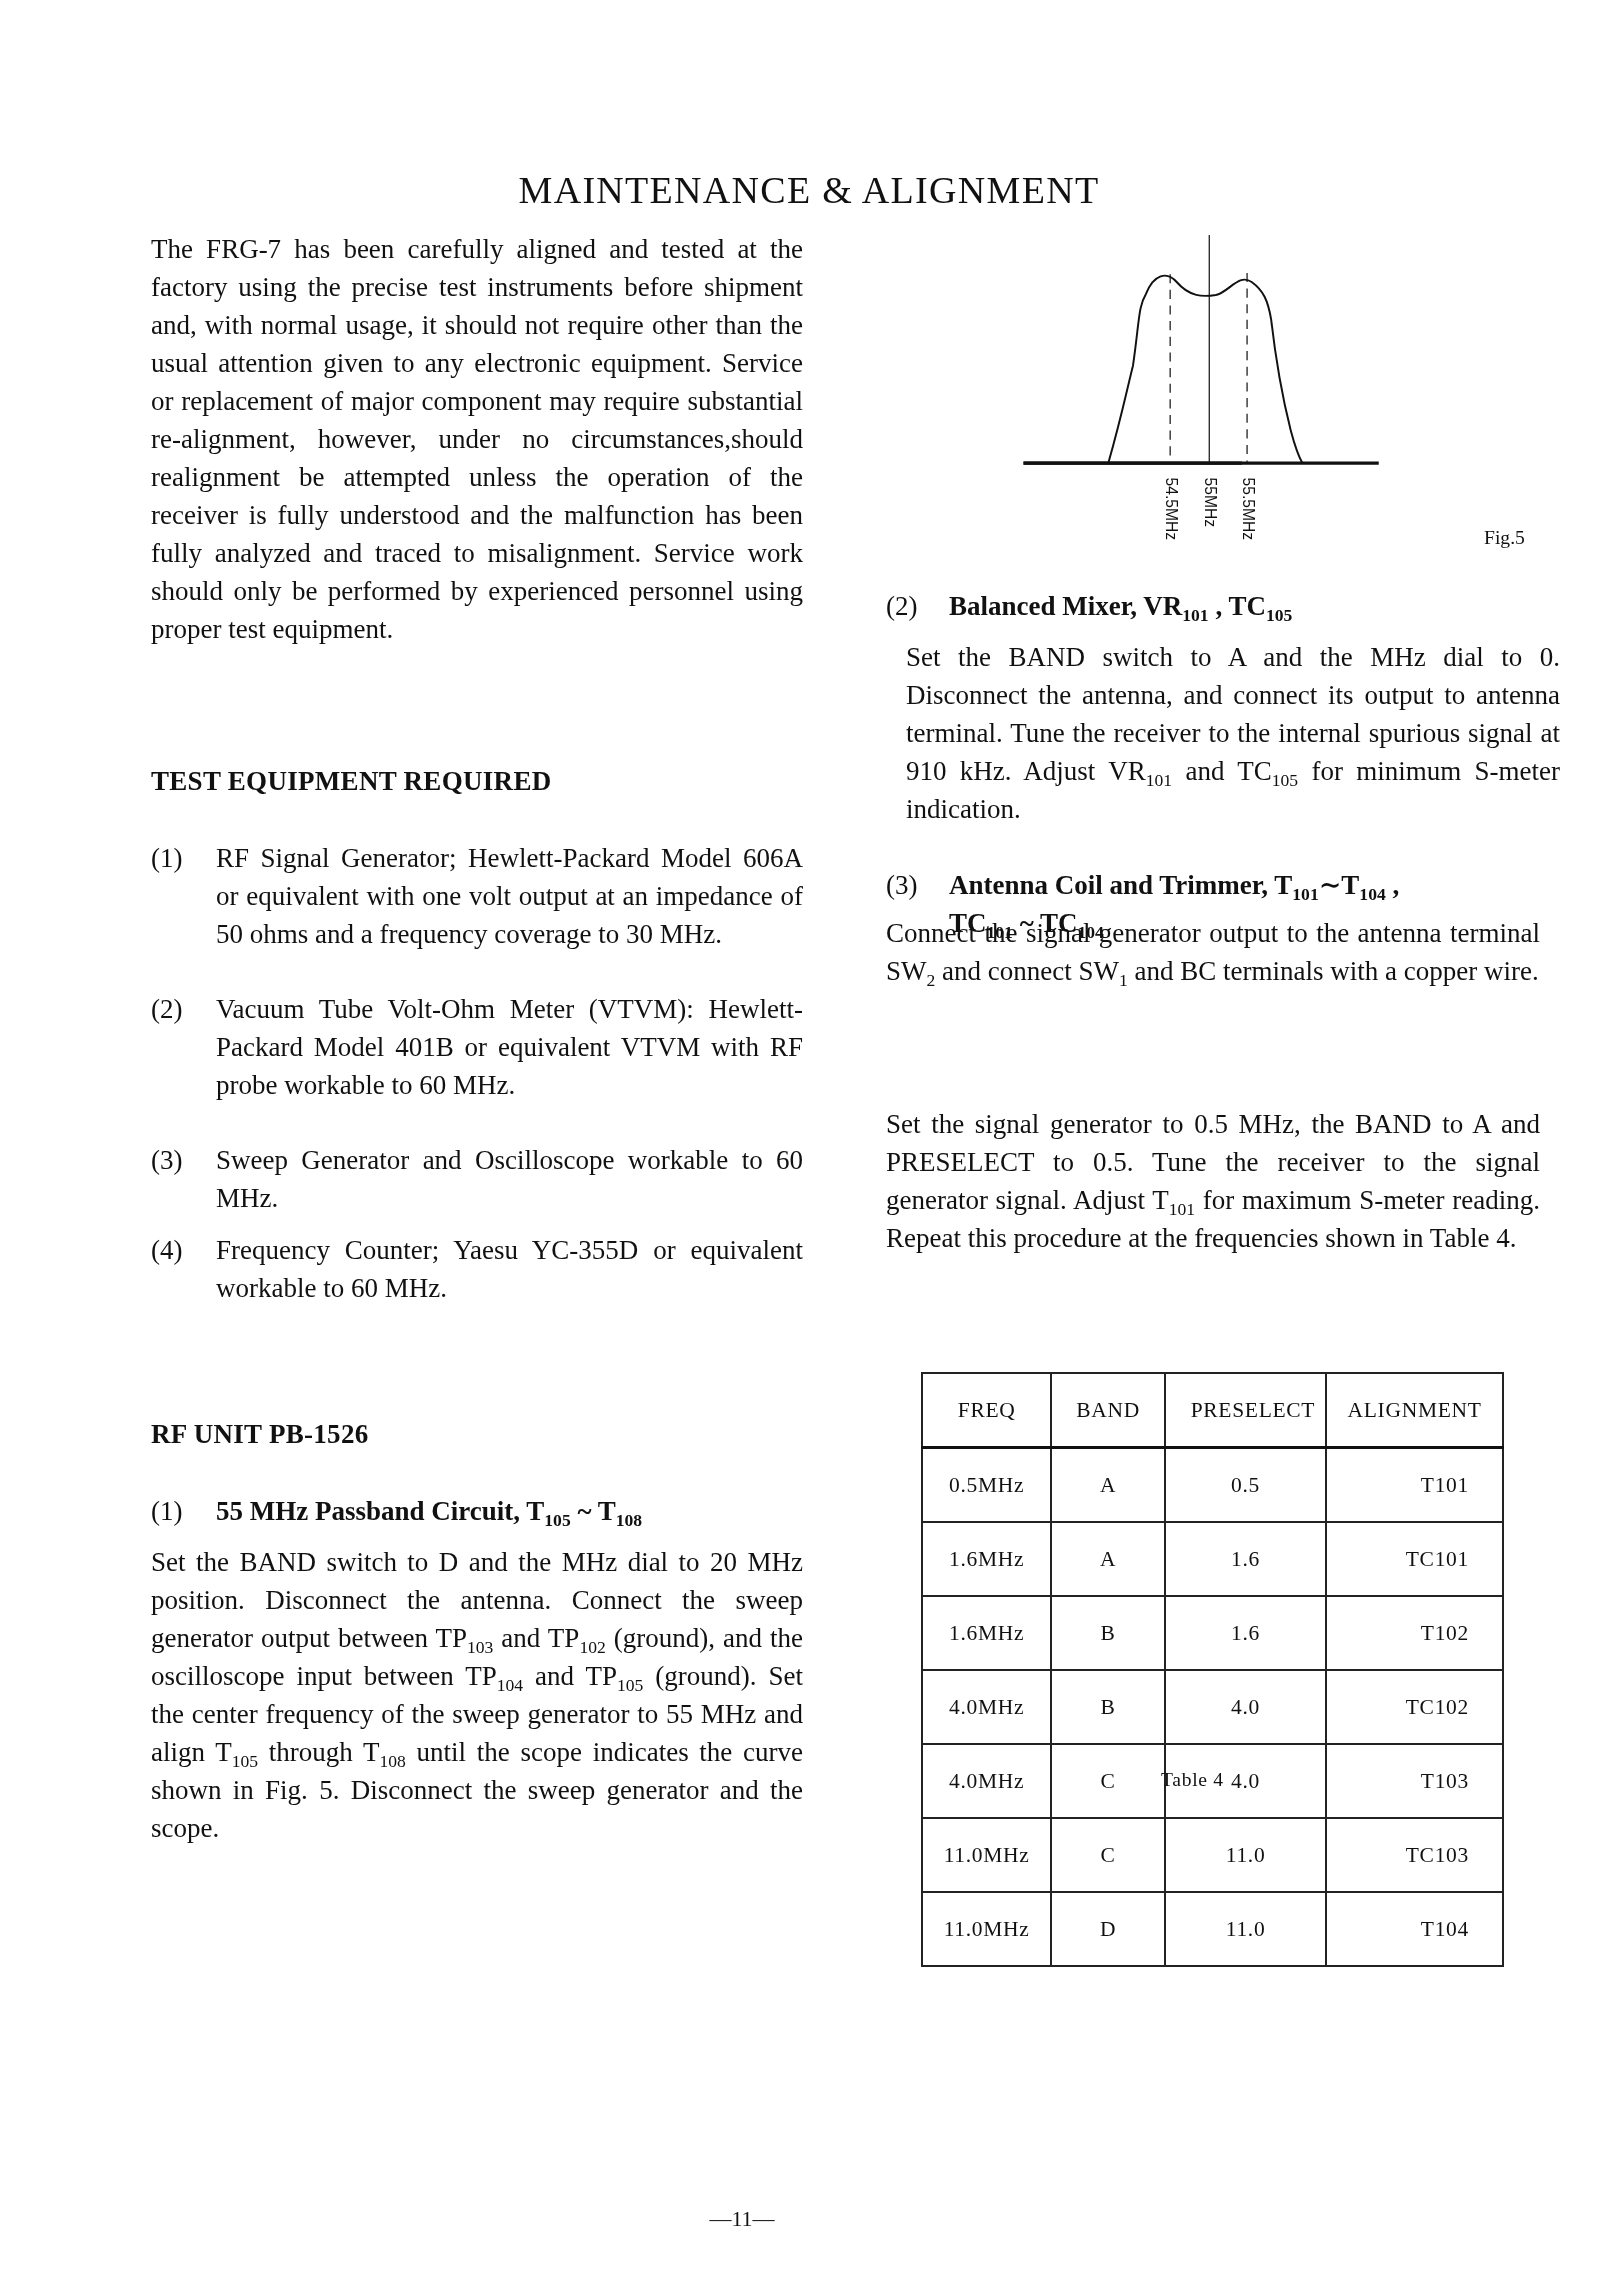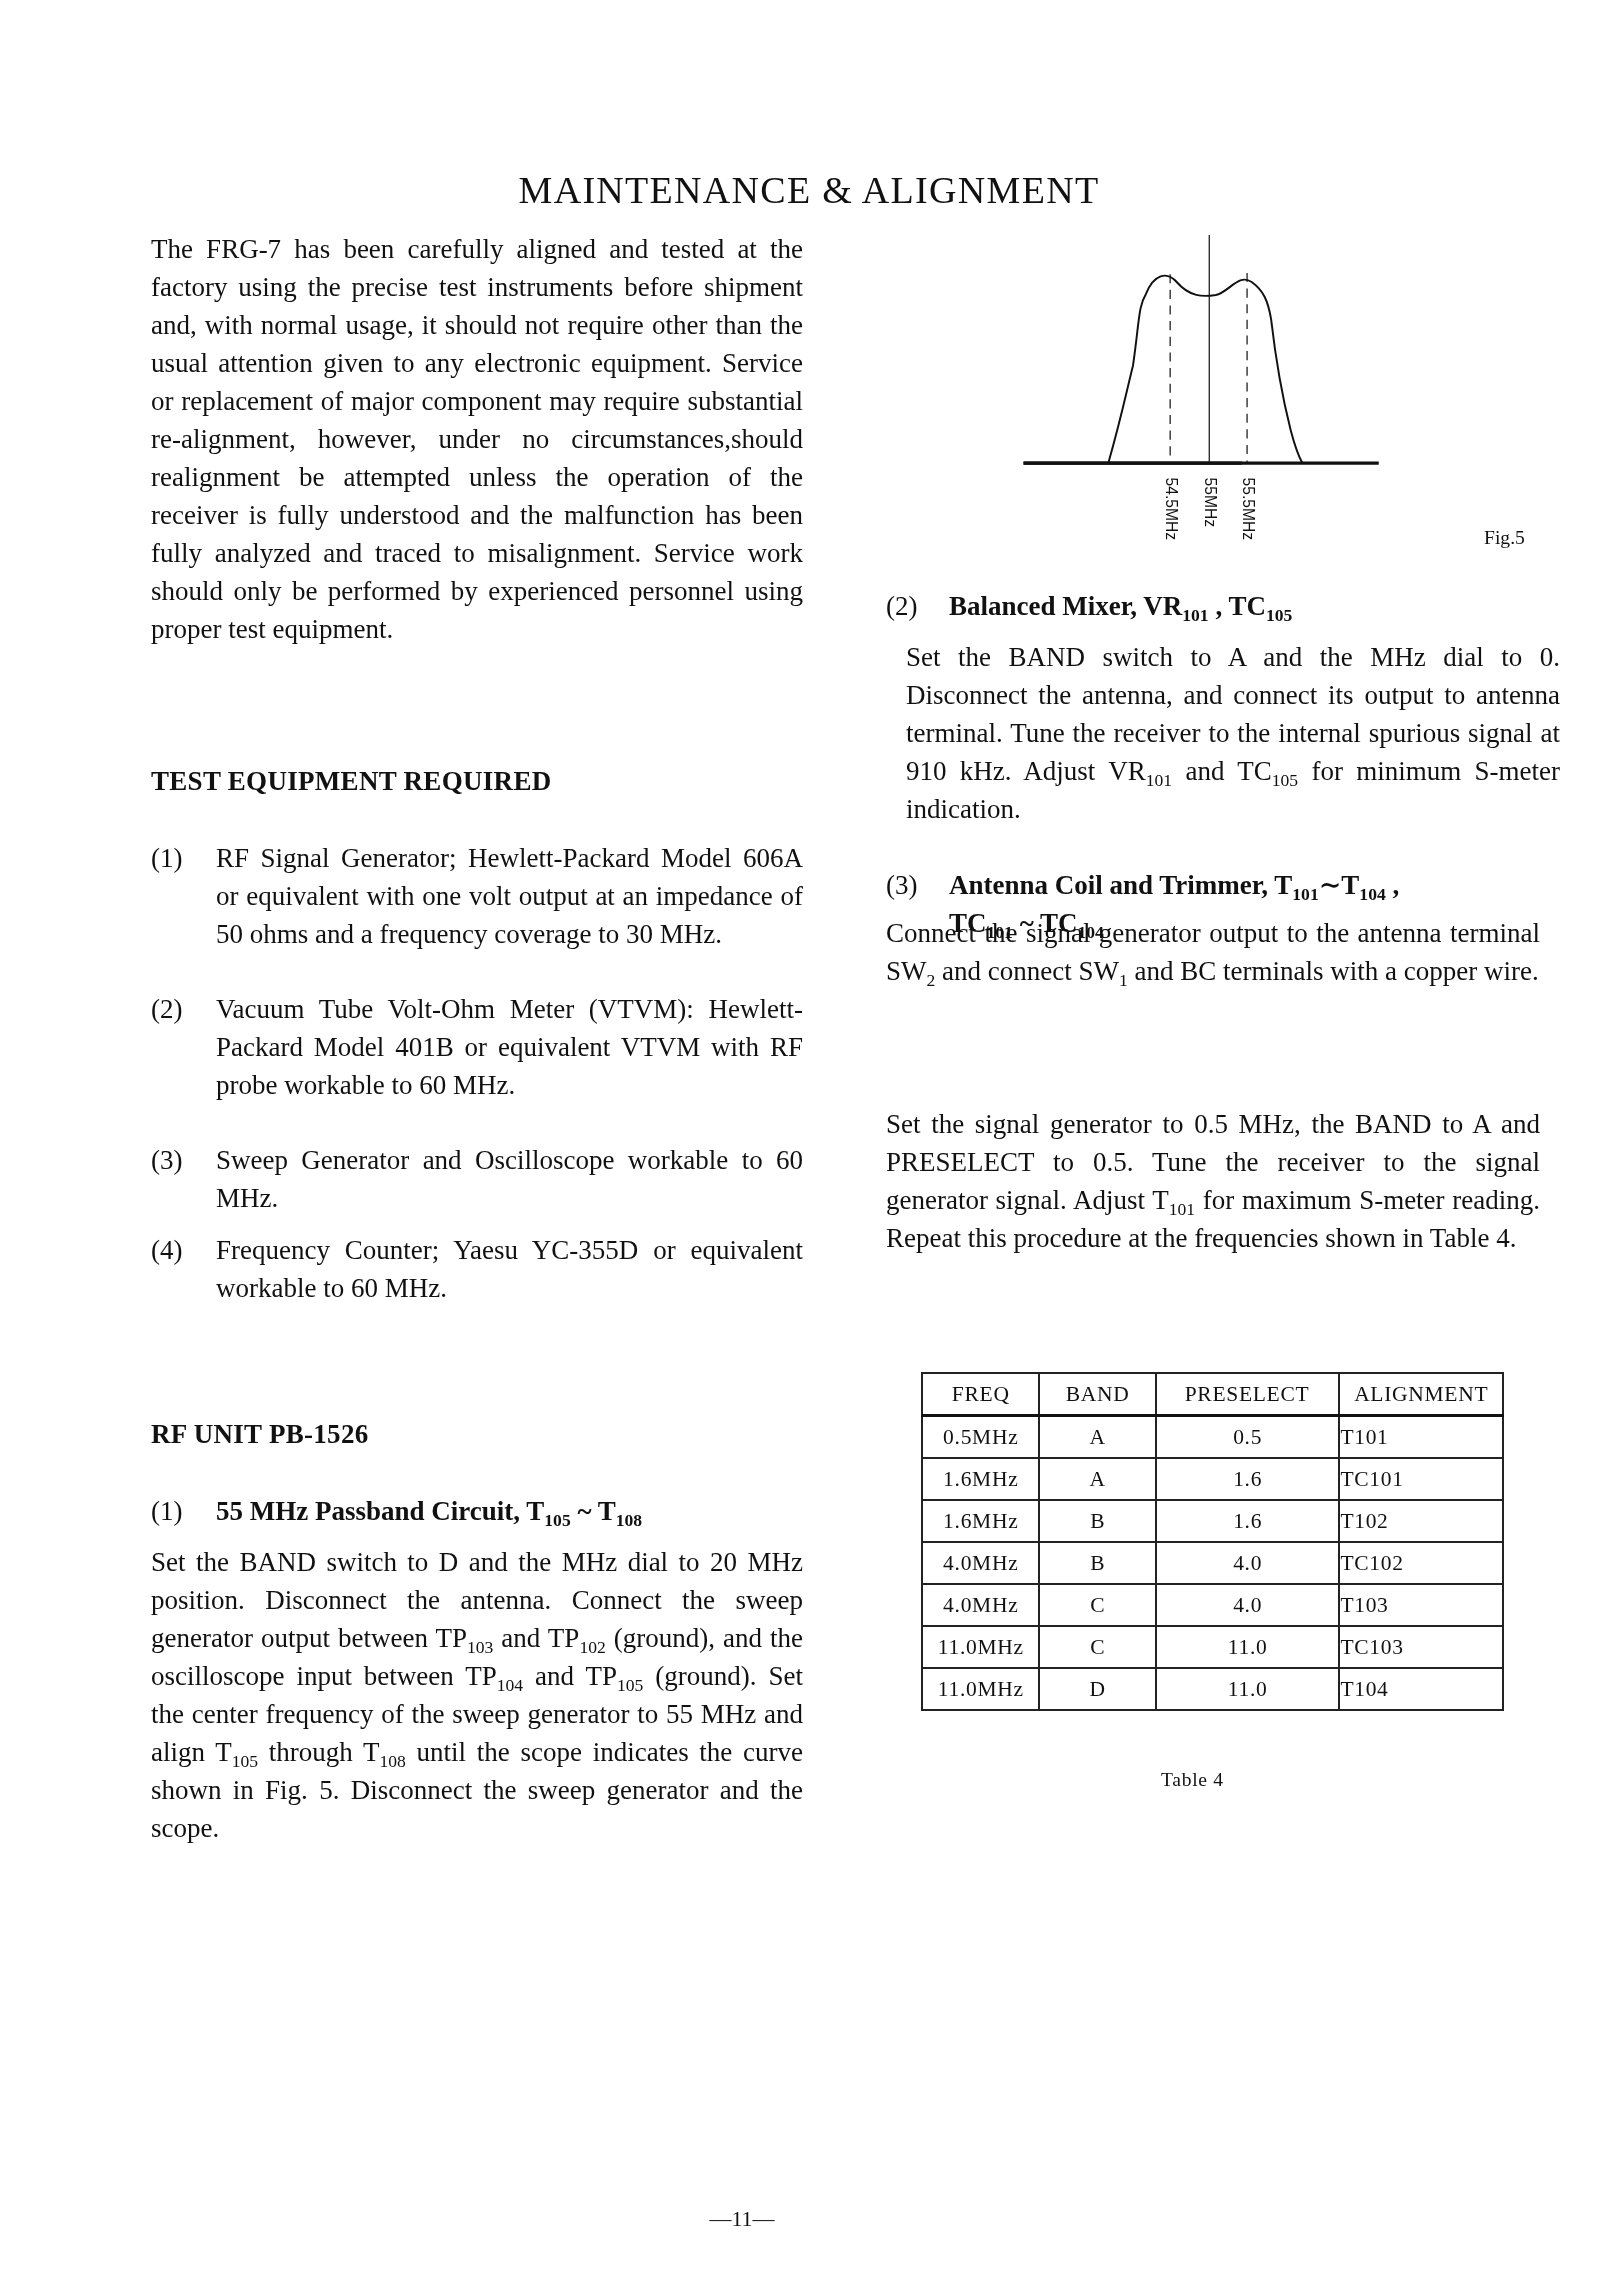--- a/index.html
+++ b/index.html
@@ -14,24 +14,24 @@
   .heading { font-size: 27px; line-height: 38px; font-weight: bold; margin: 0; letter-spacing: 0.3px; }
   .sub { font-size: 17.6px; vertical-align: -5.9px; line-height: 0; }
   .item { display: flex; font-size: 27px; line-height: 38px; }
   .item .num { width: 65px; flex: 0 0 65px; }
   .item .txt { flex: 1; text-align: justify; }
   .subhead { display: flex; font-size: 27px; line-height: 38px; }
   .subhead .num { width: 65px; flex: 0 0 65px; }
   .subhead .txt { font-weight: bold; flex: 1; }
   
   table.align { position: absolute; left: 921px; top: 1372px; border-collapse: collapse; width: 583px; }
-  table.align td, table.align th { border: 2px solid #222; height: 40px; font-family: "Liberation Serif", "DejaVu Serif", serif; font-size: 21.5px; font-weight: normal; text-align: center; padding: 0; letter-spacing: 0.7px; }
+  table.align td, table.align th { border: 2px solid #222; height: 40px; font-family: "Liberation Serif", "DejaVu Serif", serif; font-size: 21.5px; font-weight: normal; text-align: center; padding: 16px; letter-spacing: 0.7px; }
   table.align th { height: 40px; }
   table.align thead tr { border-bottom: 3.3px solid #111; }
-  table.align td.al { text-align: left; padding-right: 33px; }
+  table.align td.al { text-align: right; padding-right: 33px; }
   .caption { left: 1161px; top: 1769px; font-size: 19.6px; letter-spacing: 0.7px; }
   .figlabel { left: 1484px; top: 527px; font-size: 19.6px; }
   .pageno { left: 0; width: 1484px; top: 2206px; text-align: center; font-size: 22px; }
 </style>
 </head>
 <body>
 
 <h1 class="abs title sans">MAINTENANCE &amp; ALIGNMENT</h1>
 
 <p class="abs col-left para serif" style="top:230px;">The FRG-7 has been carefully aligned and tested at the factory using the precise test instruments before shipment and, with normal usage, it should not require other than the usual attention given to any electronic equipment. Service or replacement of major component may require substantial re-alignment, however, under no circumstances,should realignment be attempted unless the operation of the receiver is fully understood and the malfunction has been fully analyzed and traced to misalignment. Service work should only be performed by experienced personnel using proper test equipment.</p>

